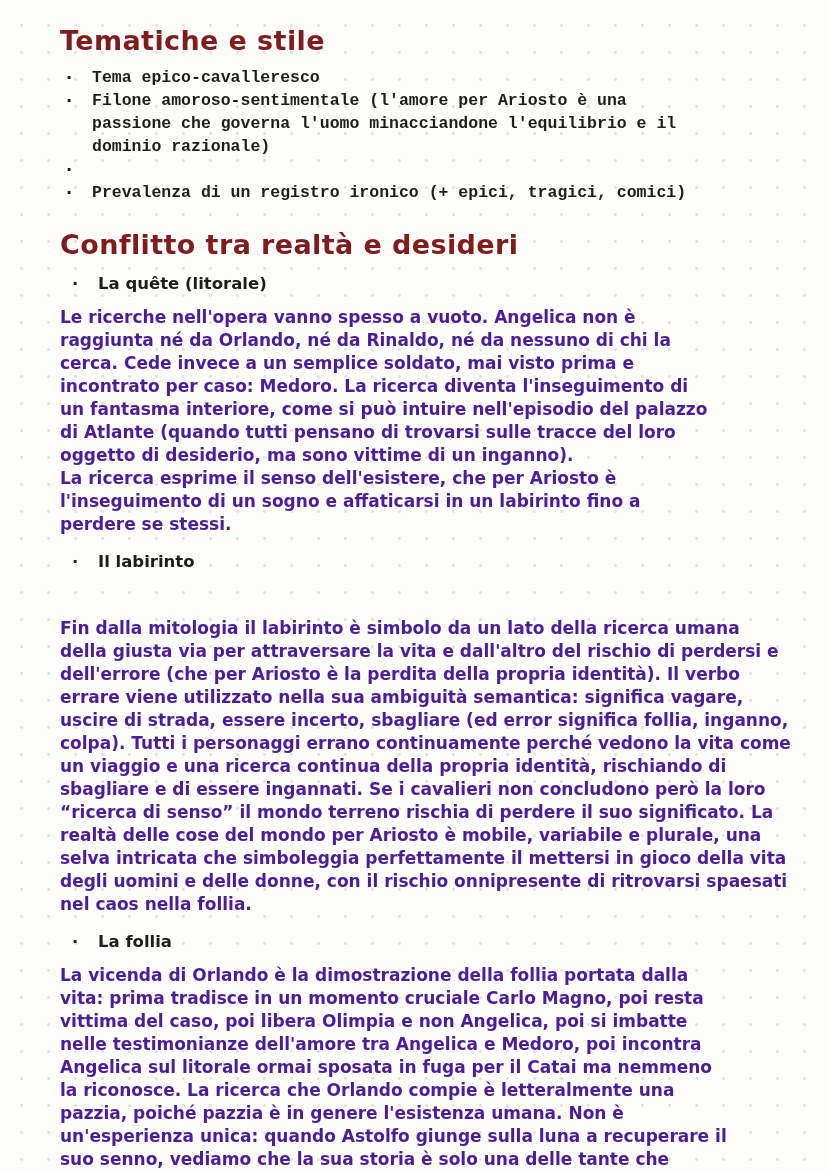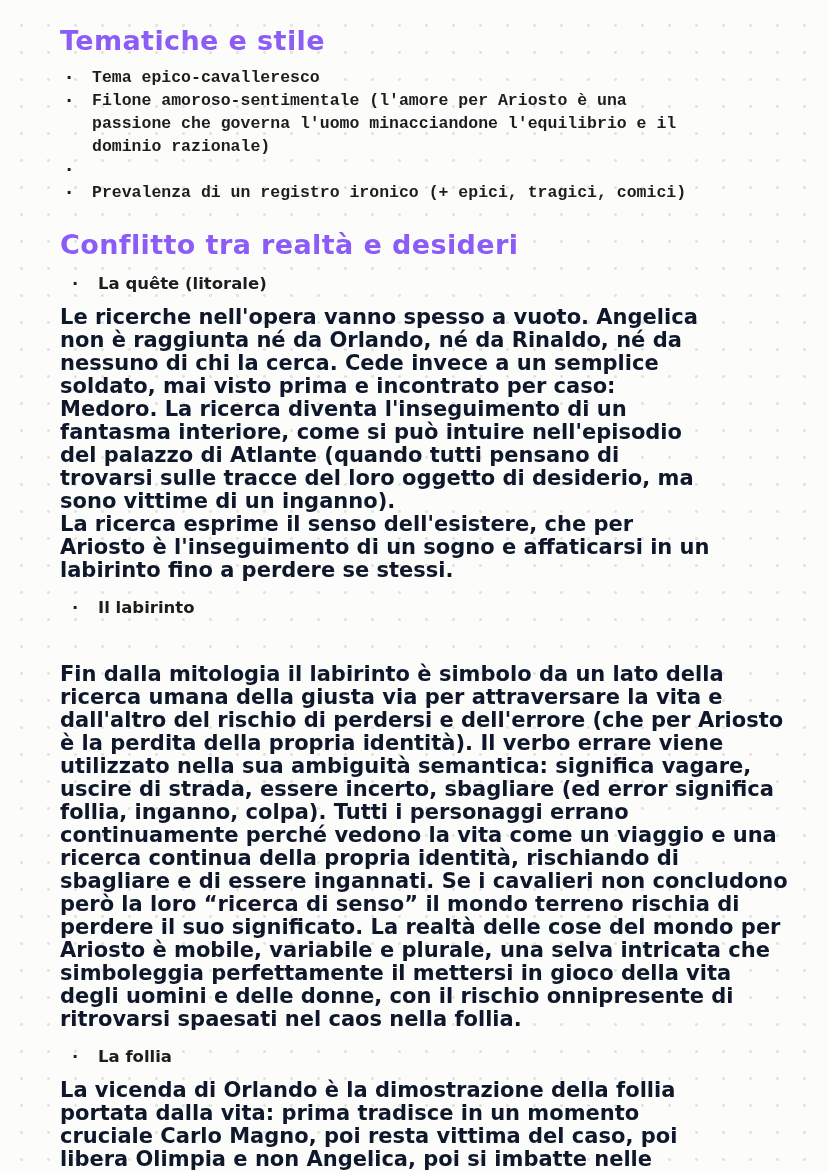--- a/index.html
+++ b/index.html
@@ -23,21 +23,21 @@
     height: 100%;
     padding: 24px 36px 0 60px;
   }
   .section-title {
     margin: 0;
     font-family: "DejaVu Sans", sans-serif;
     font-weight: 800;
     font-size: 27px;
     line-height: 34px;
     letter-spacing: 0.4px;
-    color: #8b5cf6;
+    color: #7f1d1d;
   }
   .section-title.second {
     margin-top: 24px;
   }
   .bullet-list {
     list-style: none;
     margin: 8px 0 0 0;
     padding: 0;
   }
   .bullet-list li {
@@ -62,24 +62,24 @@
     align-items: flex-start;
     gap: 16px;
     padding-left: 12px;
     font-size: 16.5px;
     font-weight: 600;
     line-height: 23px;
     margin: 14px 0 11px 0;
   }
   .para {
     margin: 0;
-    font-size: 21px;
+    font-size: 17px;
     font-weight: 600;
     line-height: 23px;
-    color: #0f172a;
+    color: #4c1d95;
   }
   .p-quete   { max-width: 652px; }
   .p-labirinto { max-width: 740px; margin-top: 44px; }
   .p-follia  { max-width: 668px; }
   .sub-block { margin-bottom: 4px; }
   .sub-label.first { margin-top: 10px; }
 </style>
 </head>
 <body>
 

